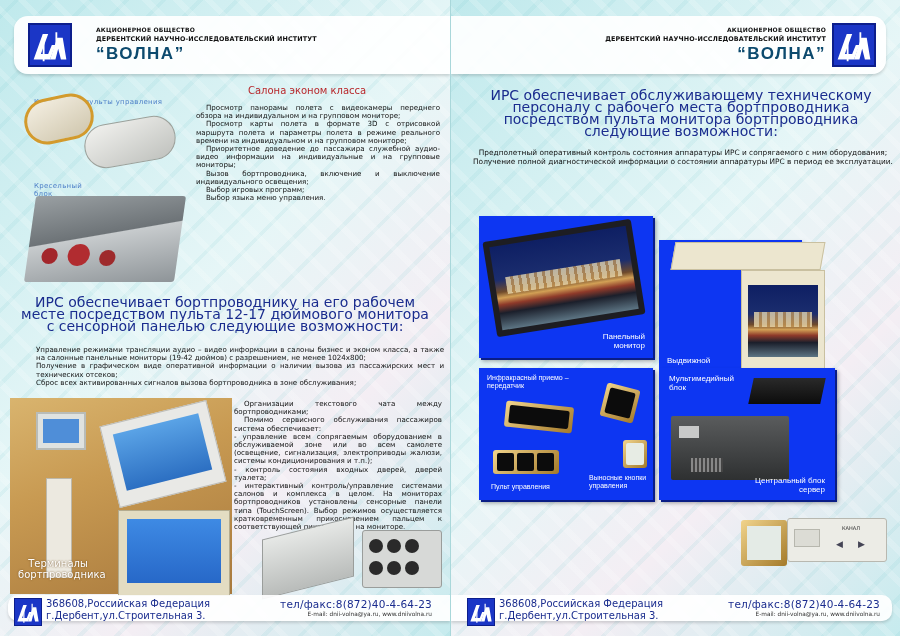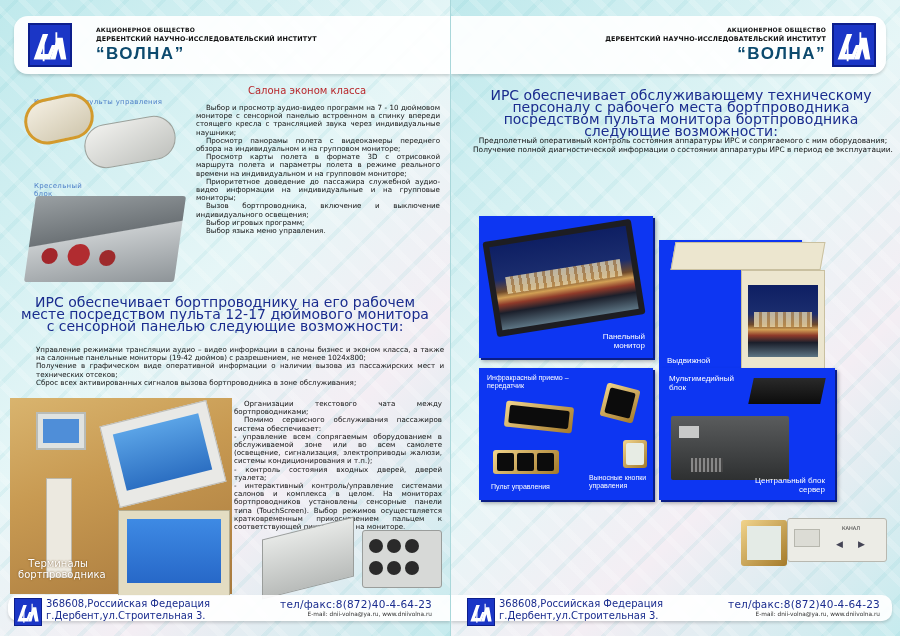--- a/index.html
+++ b/index.html
@@ -116,21 +116,20 @@
   <div class="img" style="left:84px; top:120px; width:92px; height:44px; border-radius:22px; background:linear-gradient(160deg,#f2f2ef,#bfc1bd); border:1px solid #9da09a; transform:rotate(-10deg);"></div>
   <div class="caption-sm" style="left:34px; top:182px; width:40px; line-height:8px;">Кресельный блок</div>
   <div class="img" style="left:30px; top:196px; width:150px; height:86px; background:linear-gradient(170deg,#9aa0a3 0%,#6d7377 45%,#c7cbcd 46%,#8e9498 100%); transform:skewX(-8deg); border-radius:3px;">
     <div style="position:absolute; left:14px; top:52px; width:16px; height:16px; border-radius:50%; background:#a3262b;"></div>
     <div style="position:absolute; left:40px; top:48px; width:22px; height:22px; border-radius:50%; background:#b12c30;"></div>
     <div style="position:absolute; left:72px; top:54px; width:16px; height:16px; border-radius:50%; background:#9e2a2c;"></div>
   </div>
 
   <div class="sec-title" style="left:248px; top:85px;">Салона эконом класса</div>
   <div class="body-txt" style="left:196px; top:104px; width:244px; text-align:justify;">
-    <p>Выбор и просмотр аудио-видео программ на 7 - 10 дюймовом мониторе с сенсорной панелью встроенном в спинку впереди стоящего кресла с трансляцией звука через индивидуальные наушники;</p>
     <p>Просмотр панорамы полета с видеокамеры переднего обзора на индивидуальном и на групповом мониторе;</p>
     <p>Просмотр карты полета в формате 3D с отрисовкой маршрута полета и параметры полета в режиме реального времени на индивидуальном и на групповом мониторе;</p>
     <p>Приоритетное доведение до пассажира служебной аудио-видео информации на индивидуальные и на групповые мониторы;</p>
     <p>Вызов бортпроводника, включение и выключение индивидуального освещения;</p>
     <p>Выбор игровых программ;</p>
     <p>Выбор языка меню управления.</p>
   </div>
 
   <div class="blue-head" style="left:20px; top:296px; width:410px;">ИРС обеспечивает бортпроводнику на его рабочем месте посредством пульта 12-17 дюймового монитора с сенсорной панелью следующие возможности:</div>
 
@@ -204,21 +203,21 @@
   <svg viewBox="0 0 44 44" xmlns="http://www.w3.org/2000/svg">
     <rect width="44" height="44" fill="#1b36c6"></rect>
     <path d="M4 38 L14 10 L20 10 L12 32 L20 32 L24 22 L28 22 L22 38 Z" fill="#fff"></path>
     <path d="M22 38 L30 14 L36 14 L40 38 L34 38 L31 26 L28 38 Z" fill="#fff"></path>
     <path d="M15 14 L15 40 M29 8 L29 24" stroke="#fff" stroke-width="2"></path>
   </svg>
 </div>
   </div>
 
   <div class="blue-head" style="left:20px; top:89px; width:420px;">ИРС обеспечивает обслуживающему техническому персоналу с рабочего места бортпроводника посредством пульта монитора бортпроводника следующие возможности:</div>
-  <div class="body-txt" style="left:22px; top:136px; width:420px; text-align:center; font-size:7.4px; line-height:9px;">
+  <div class="body-txt" style="left:22px; top:148px; width:420px; text-align:center; font-size:7.4px; line-height:9px;">
     <div>Предполетный оперативный контроль состояния аппаратуры ИРС и сопрягаемого с ним оборудования;</div>
     <div>Получение полной диагностической информации о состоянии аппаратуры ИРС в период ее эксплуатации.</div>
   </div>
 
   <div class="panel" style="left:28px; top:216px; width:174px; height:142px;">
     <div class="mon-frame" style="left:10px; top:14px; width:150px; height:96px; transform:rotate(-9deg);">
       <div class="kremlin" style="left:6px; top:6px; right:6px; bottom:6px;"></div>
     </div>
     <div class="lbl" style="right:8px; top:116px; text-align:right; width:60px;">Панельный монитор</div>
   </div>

